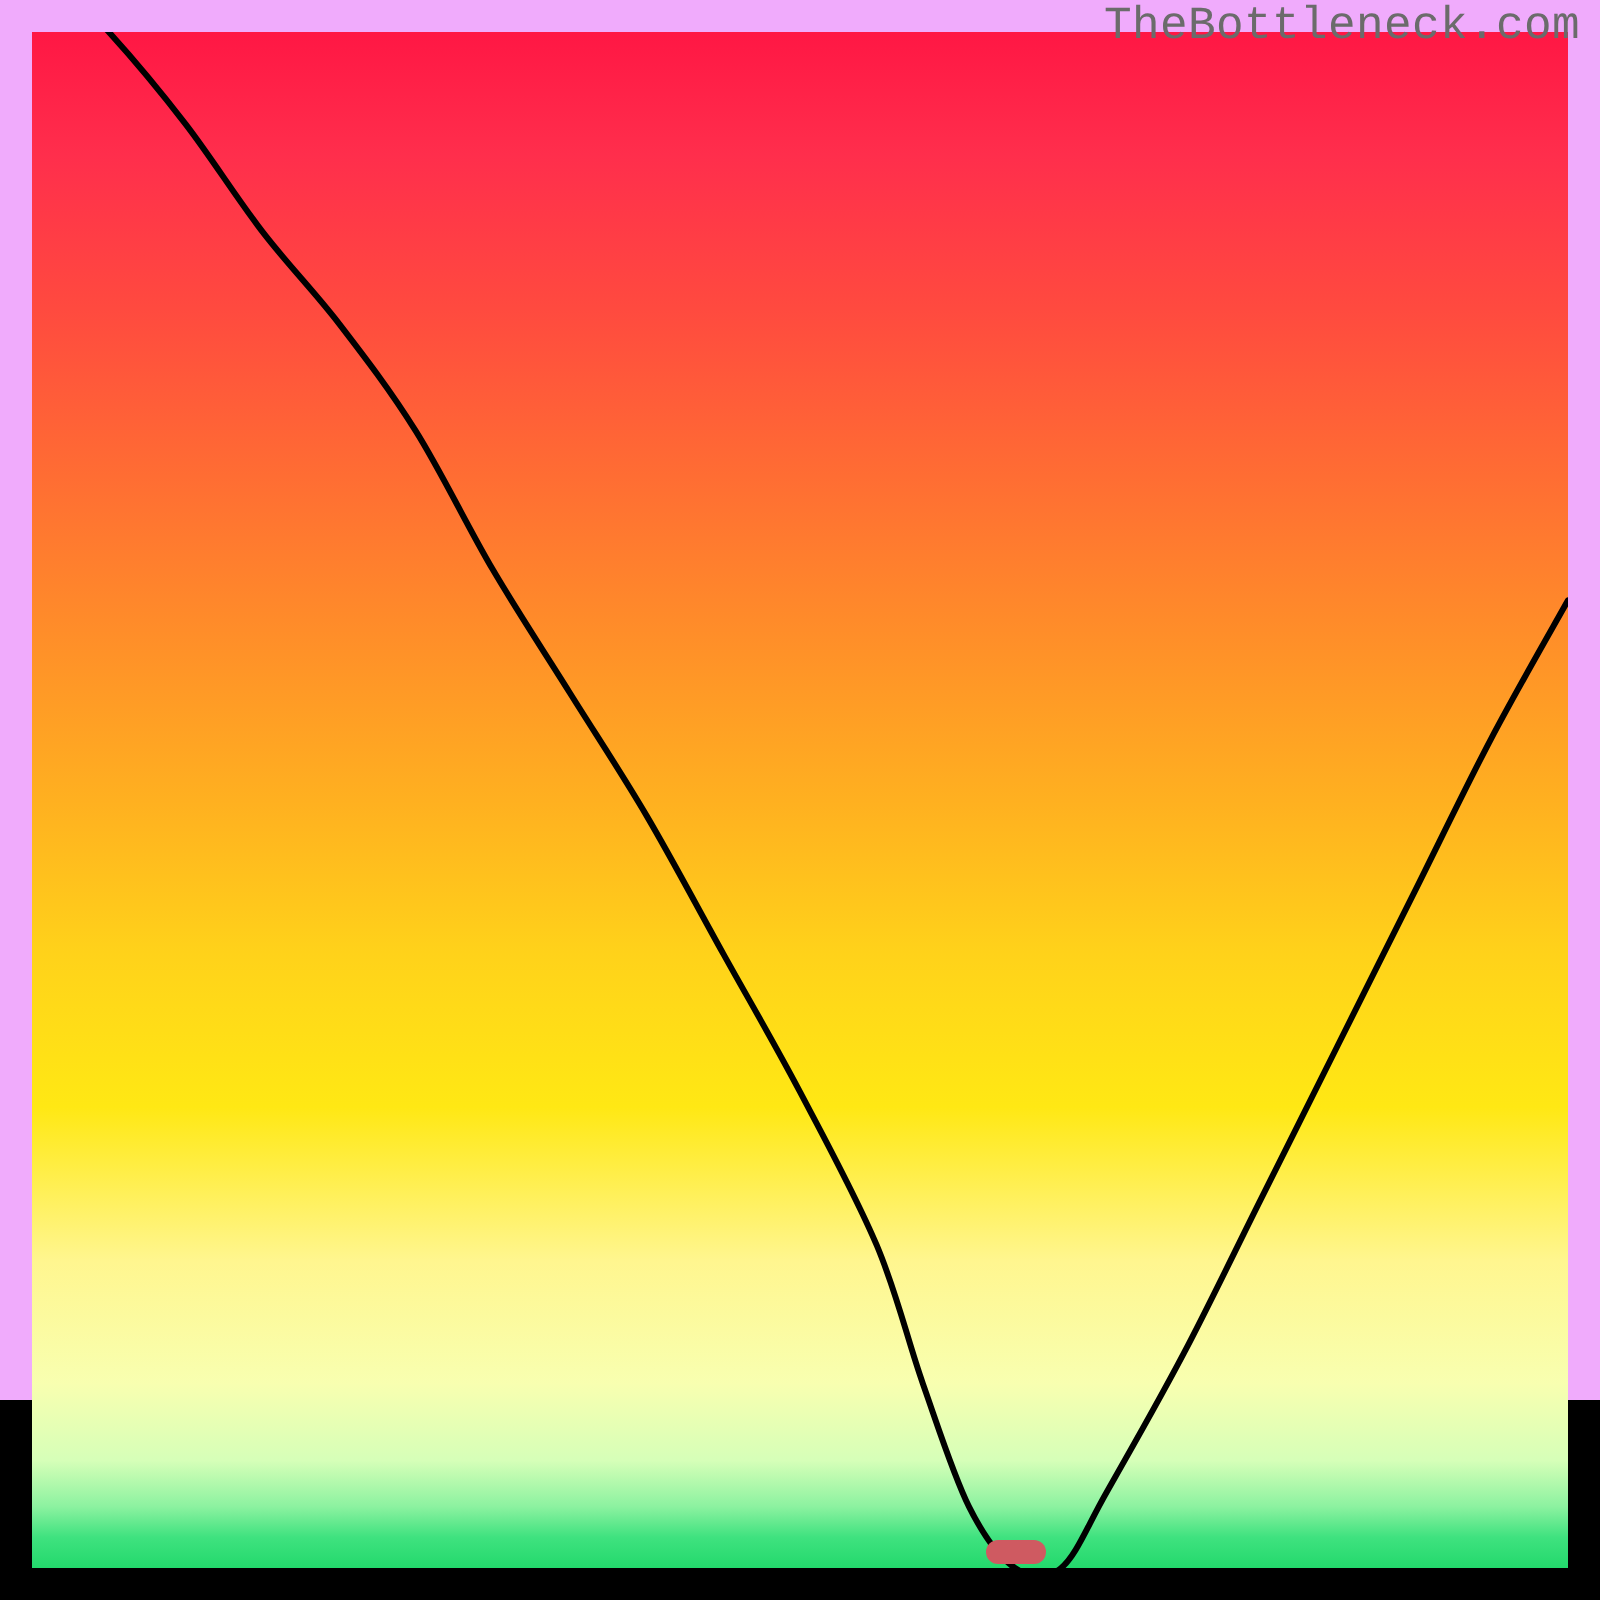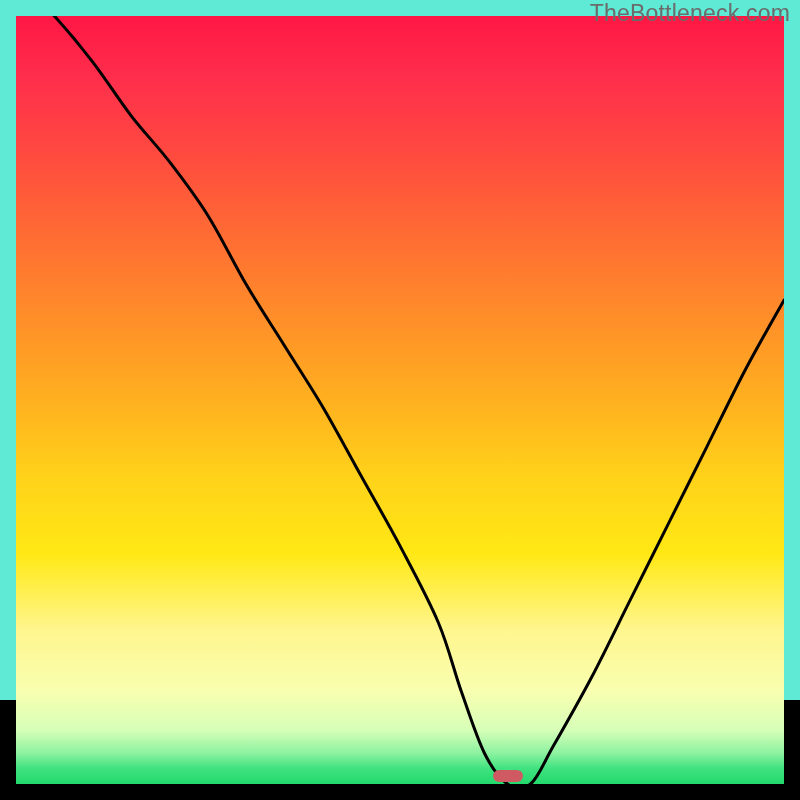--- a/index.html
+++ b/index.html
@@ -8,21 +8,22 @@
     width: 800px;
     height: 800px;
     background: #000000;
     overflow: hidden;
     font-family: Arial, Helvetica, sans-serif;
   }
   .chart-container {
     position: relative;
     width: 800px;
     height: 700px;
-    background: #5eead4;
+    background: #f0abfc;
+    font-family: Liberation Mono, monospace;
   }
   .plot-area {
     position: absolute;
     left: 16px;
     top: 16px;
     width: 768px;
     height: 768px;
     background: linear-gradient(to bottom,
       #ff1744 0%,
       #ff2e4c 8%,

